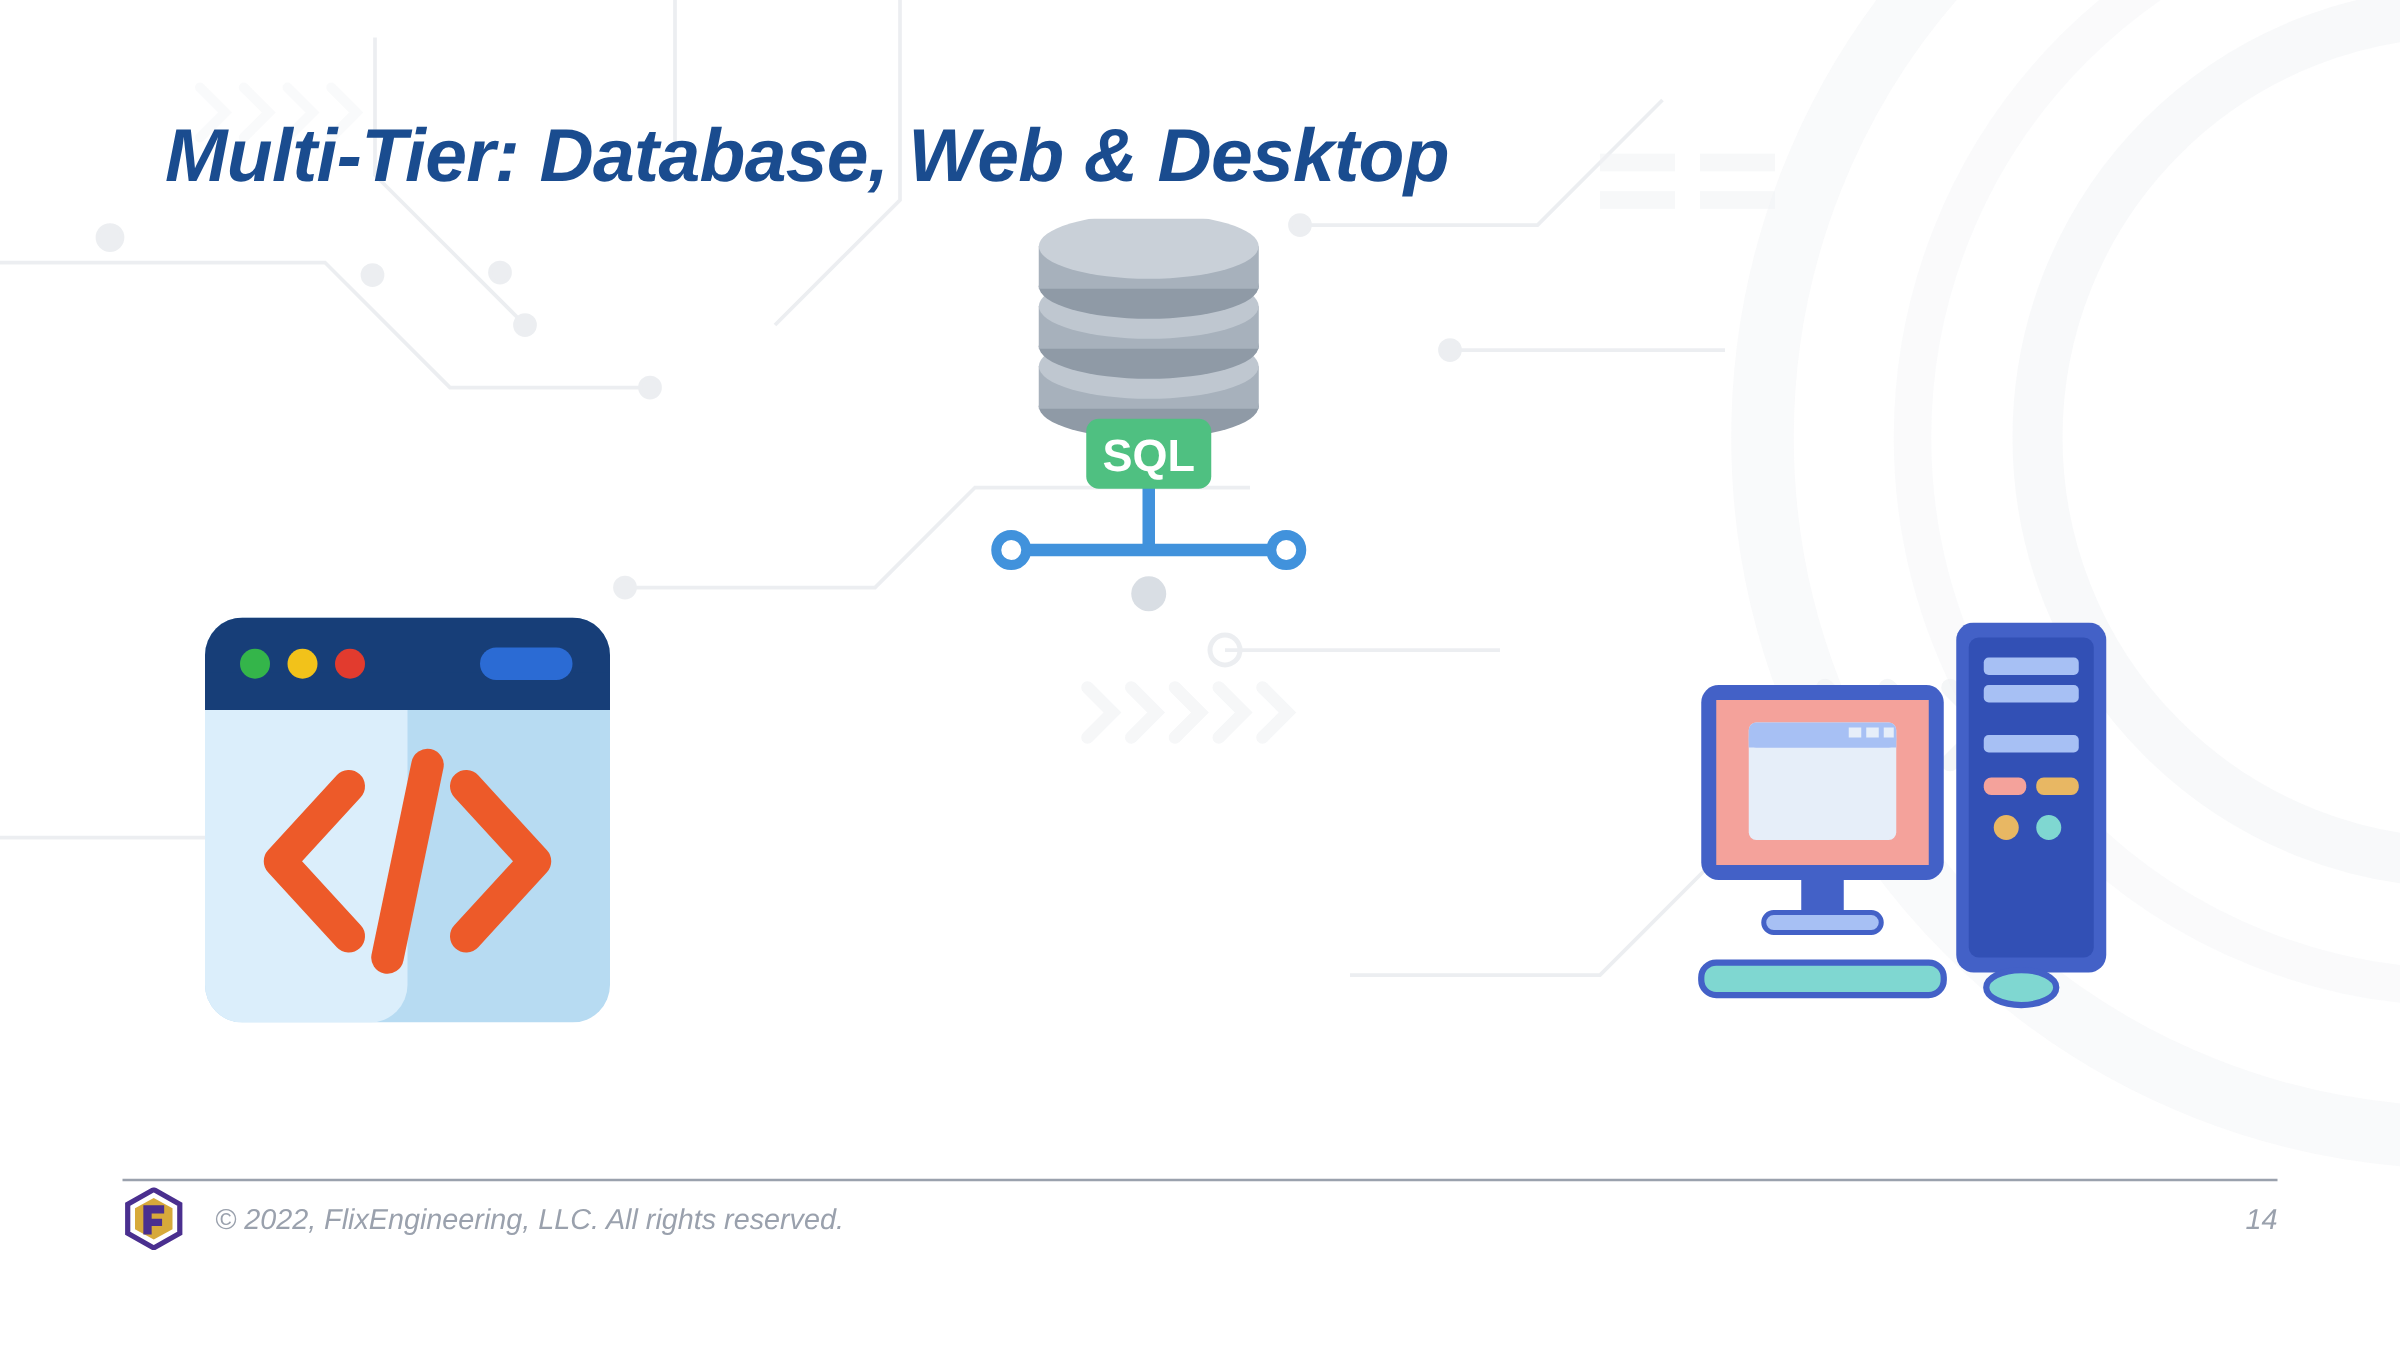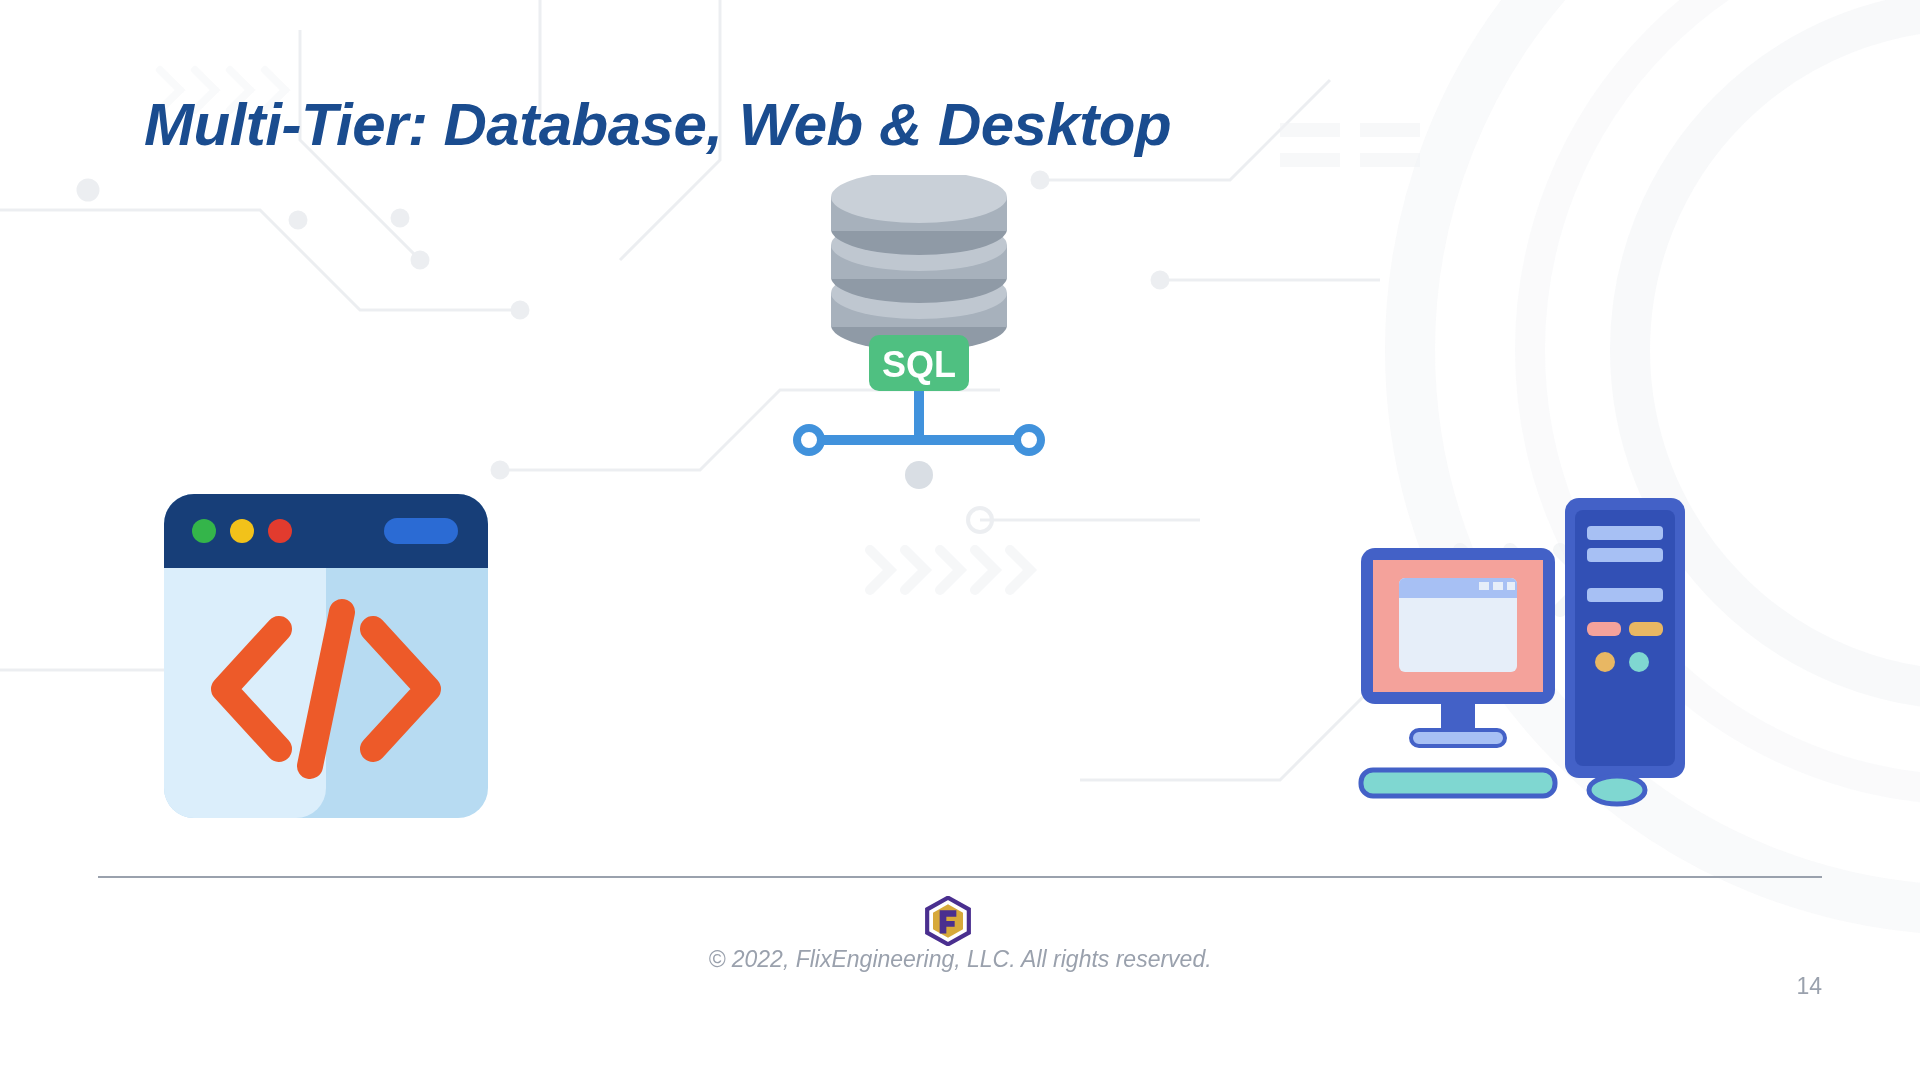--- a/index.html
+++ b/index.html
@@ -27,40 +27,40 @@
     --deco2:#d3d8de;
   }
   *{box-sizing:border-box;}
   html,body{margin:0;padding:0;width:1920px;height:1080px;overflow:hidden;font-family:Arial,Helvetica,sans-serif;background:var(--bg);}
   .slide{position:relative;width:1920px;height:1080px;background:var(--bg);}
 
   
   .bgdeco{position:absolute;inset:0;pointer-events:none;opacity:0.55;}
   .bgdeco svg{width:100%;height:100%;}
 
-  .title{position:absolute;left:144px;top:90px;font-size:60px;font-weight:700;font-style:italic;color:var(--title);letter-spacing:-0.5px;}
+  .title{position:absolute;left:132px;top:90px;font-size:60px;font-weight:700;font-style:italic;color:var(--title);letter-spacing:-0.5px;}
 
   
   .db-wrap{position:absolute;left:774px;top:175px;width:290px;height:325px;}
   .db-wrap svg{width:100%;height:100%;}
 
   
   .code-wrap{position:absolute;left:164px;top:494px;width:324px;height:324px;}
   .code-wrap svg{width:100%;height:100%;}
 
   
   .pc-wrap{position:absolute;left:1355px;top:498px;width:340px;height:310px;}
   .pc-wrap svg{width:100%;height:100%;}
 
   
-  .footer{position:absolute;left:98px;right:98px;bottom:80px;border-top:2px solid var(--footer-grey);padding-top:18px;display:flex;align-items:center;flex-direction:column;}
+  .footer{position:absolute;left:98px;right:98px;bottom:80px;border-top:2px solid var(--footer-grey);padding-top:5px;display:flex;align-items:center;}
   .logo{width:50px;height:50px;margin-right:24px;}
   .logo svg{width:100%;height:100%;}
   .copyright{font-style:italic;color:var(--footer-grey);font-size:23px;font-weight:500;}
-  .pagenum{margin-left:auto;color:var(--footer-grey);font-size:23px;font-weight:500;}
+  .pagenum{margin-left:auto;color:var(--footer-grey);font-style:italic;font-size:23px;font-weight:500;}
 </style>
 </head>
 <body>
 
 <div class="slide">
 
   <div class="bgdeco">
     <svg viewBox="0 0 1920 1080">
       <g stroke="#dde1e6" stroke-width="3" fill="none">
 

